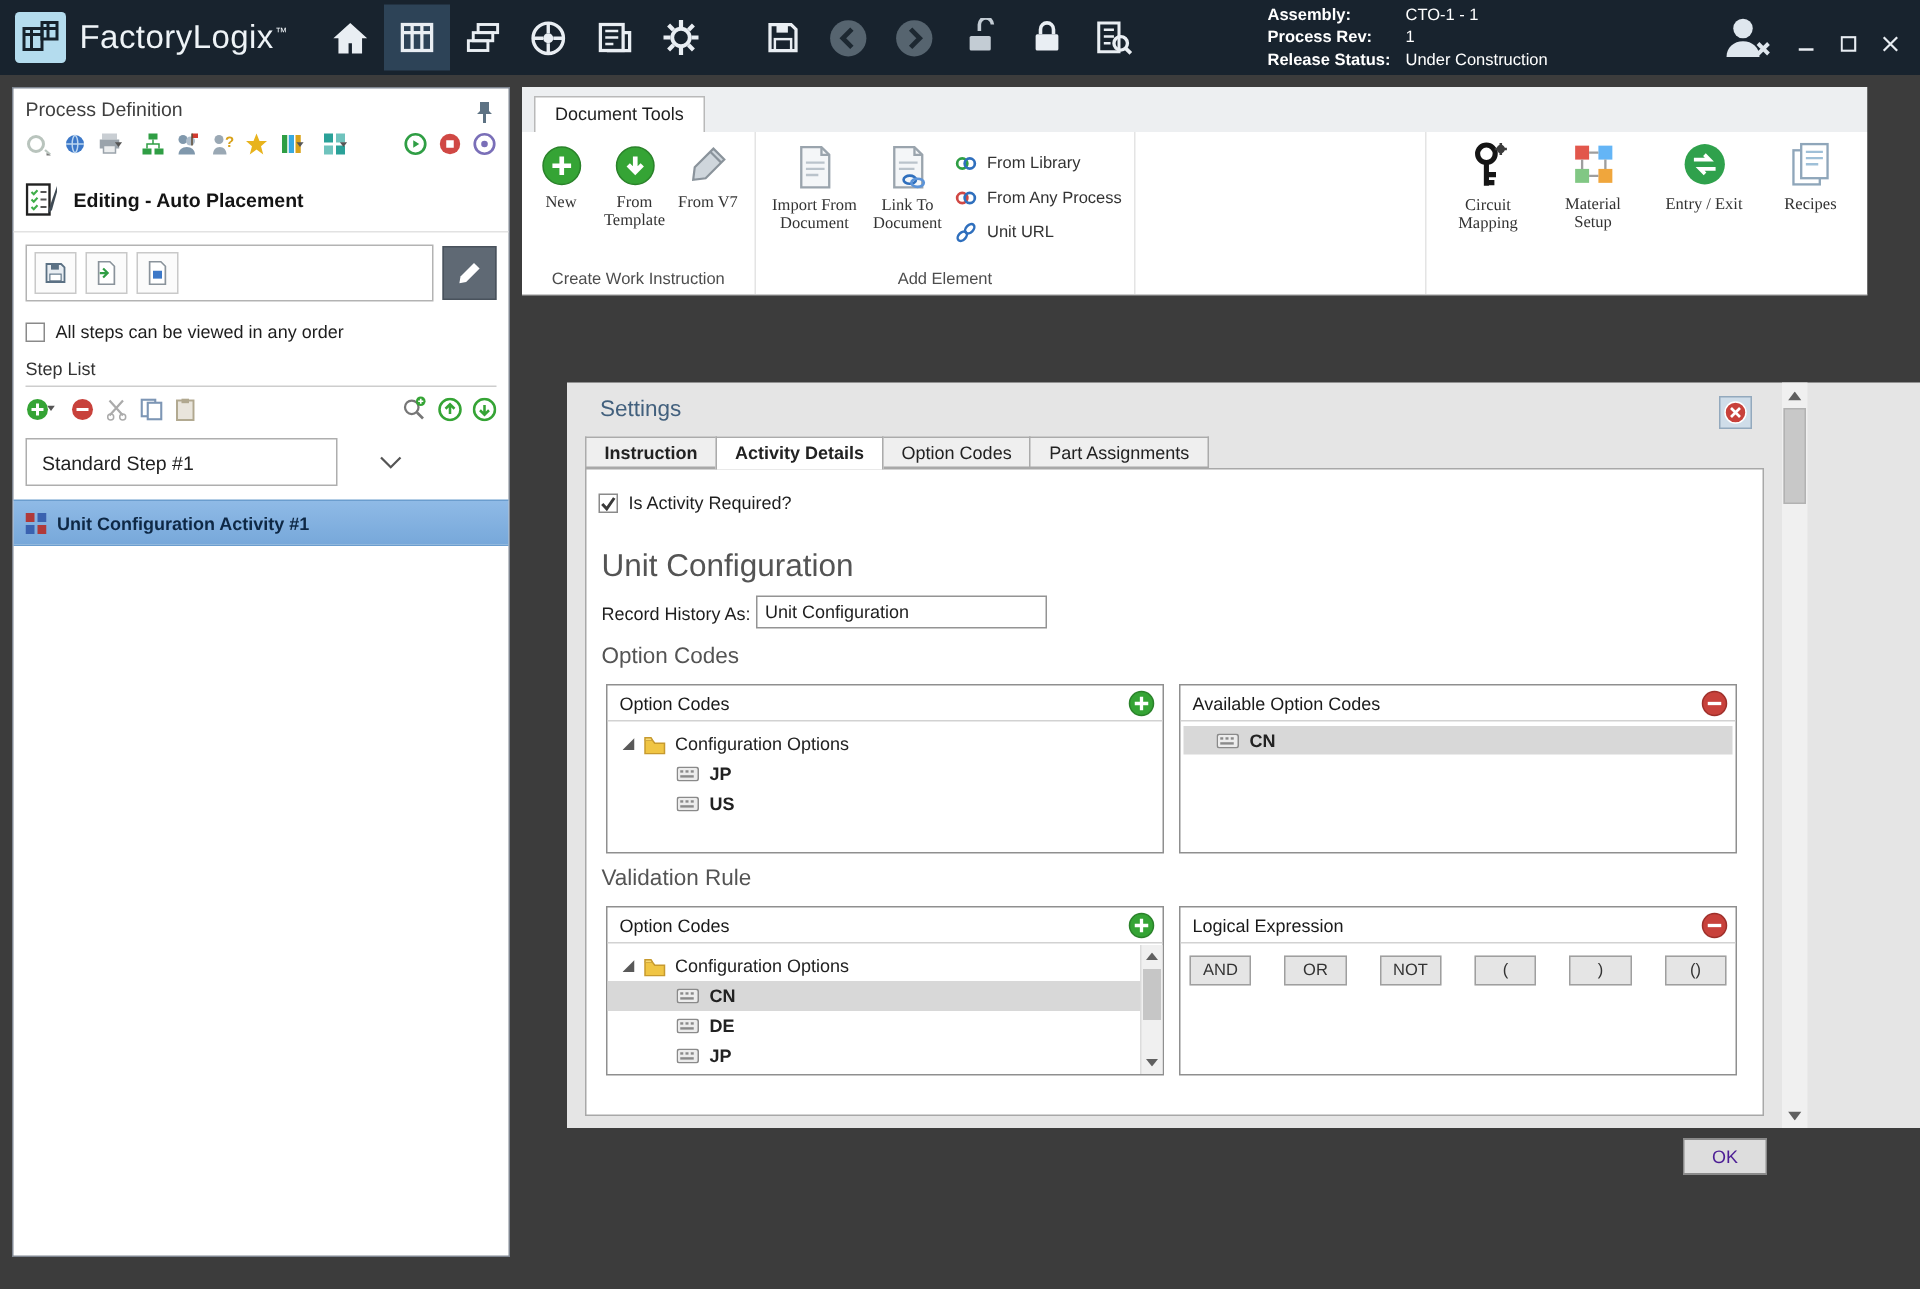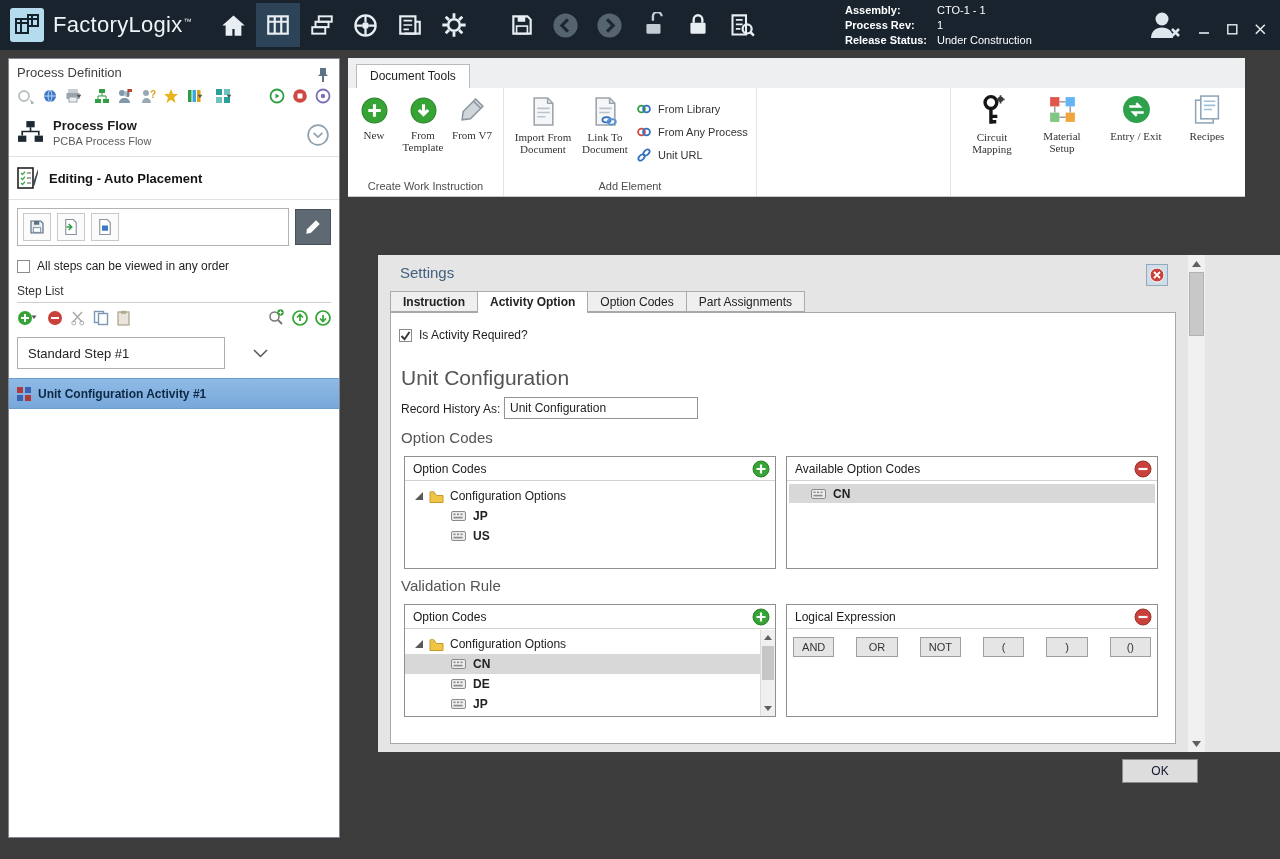--- a/index.html
+++ b/index.html
@@ -88,21 +88,21 @@
   .avail-row{margin:2px;height:19px;background:#d8d8d8;display:flex;align-items:center;gap:7px;padding-left:22px;font-size:12px;font-weight:bold;color:#222;}
   .mini-scroll{position:absolute;right:0;top:25px;bottom:0;width:15px;background:#f0f0f0;border-left:1px solid #dcdcdc;}
   .mini-btn{height:15px;display:flex;align-items:center;justify-content:center;}
   .mini-thumb{position:absolute;left:1px;right:1px;top:16px;height:34px;background:#c6c6c6;}
   .ops-row{display:flex;gap:22px;padding:7px 6px;}
   .op-btn{width:53px;height:20px;background:#e5e5e5;border:1px solid #9f9f9f;font-size:11px;color:#333;display:flex;align-items:center;justify-content:center;}
   .v-scroll{position:absolute;left:1188px;top:255px;width:17px;height:497px;background:#f0f0f0;}
   .vs-btn{height:17px;display:flex;align-items:center;justify-content:center;}
   .vs-down{position:absolute;bottom:0;left:0;right:0;}
   .vs-thumb{position:absolute;left:1px;right:1px;top:17px;height:64px;background:#c8c8c8;border:1px solid #b2b2b2;}
-  .ok-btn{position:absolute;left:1122px;top:759px;width:76px;height:24px;background:#ddd;border:1px solid #8a8a8a;font-size:12px;color:#0f172a;display:flex;align-items:center;justify-content:center;}
+  .ok-btn{position:absolute;left:1122px;top:759px;width:56px;height:24px;background:#ddd;border:1px solid #8a8a8a;font-size:12px;color:#4c1d95;display:flex;align-items:center;justify-content:center;}
 </style>
 </head>
 <body>
 
 <div class="titlebar">
   <div class="logo-box">
     <svg width="26" height="26" viewBox="0 0 26 26">
         <rect x="2" y="7" width="12" height="14" fill="none" stroke="#16222c" stroke-width="2"></rect>
         <path d="M2 11h12M7 7v14" stroke="#16222c" stroke-width="2"></path>
         <rect x="14" y="3" width="10" height="11" fill="none" stroke="#16222c" stroke-width="2"></rect>
@@ -344,40 +344,20 @@
         </svg>
       </span>
     <span class="ic">
         <svg width="16" height="16">
           <circle cx="8" cy="8" r="6.5" fill="none" stroke="#7a6fb8" stroke-width="1.8"></circle>
           <circle cx="8" cy="8" r="2.2" fill="#7a6fb8"></circle>
         </svg>
       </span>
   </div>
 
-  <div class="flow-row">
-    <span class="ic">
-        <svg width="27" height="25" viewBox="0 0 26 24">
-          <rect x="9" y="1" width="8" height="6" fill="#1d2a33"></rect>
-          <rect x="1" y="15" width="8" height="6" fill="#1d2a33"></rect>
-          <rect x="17" y="15" width="8" height="6" fill="#1d2a33"></rect>
-          <path d="M13 7v4M5 15v-4h16v4" stroke="#1d2a33" stroke-width="1.6" fill="none"></path>
-        </svg>
-      </span>
-    <div>
-      <div class="flow-title">Process Flow</div>
-      <div class="flow-sub">PCBA Process Flow</div>
-    </div>
-    <span class="flow-down ic">
-        <svg width="22" height="22" viewBox="0 0 20 20">
-          <circle cx="10" cy="10" r="9" fill="none" stroke="#8fa0ae" stroke-width="1.5"></circle>
-          <path d="M6 8l4 4 4-4" fill="none" stroke="#8fa0ae" stroke-width="1.5"></path>
-        </svg>
-      </span>
-  </div>
 
   <div class="editing-row">
     <span class="ic">
         <svg width="23" height="24" viewBox="0 0 23 24">
           <rect x="1" y="2" width="15" height="20" fill="#fff" stroke="#222" stroke-width="1.6"></rect>
           <path d="M4 7l1.5 1.5L8 5.8M4 12l1.5 1.5L8 10.8M4 17l1.5 1.5L8 15.8" stroke="#3fae49" stroke-width="1.4" fill="none"></path>
           <path d="M10 7h4M10 12h4M10 17h4" stroke="#555" stroke-width="1.2"></path>
           <path d="M21 3l-5 14-1 4 2.6-1.8L21 7z" fill="#3f4a54"></path>
         </svg>
       </span>
@@ -658,21 +638,21 @@
     <span class="ic">
         <svg width="16" height="16">
           <circle cx="8" cy="8" r="7" fill="#c8413b" stroke="#fff"></circle>
           <path d="M5 5l6 6M11 5l-6 6" stroke="#fff" stroke-width="1.8"></path>
         </svg>
       </span>
   </div>
 
   <div class="dlg-tabs">
     <div class="dtab bold">Instruction</div>
-    <div class="dtab active">Activity Option</div>
+    <div class="dtab active">Activity Details</div>
     <div class="dtab">Option Codes</div>
     <div class="dtab">Part Assignments</div>
   </div>
 
   <div class="dlg-frame">
     <div class="req-row">
       <span class="chk">
           <svg width="11" height="11">
             <path d="M1.5 6l3 3.2L9.5 2" stroke="#3a3a3a" stroke-width="2" fill="none"></path>
           </svg>

